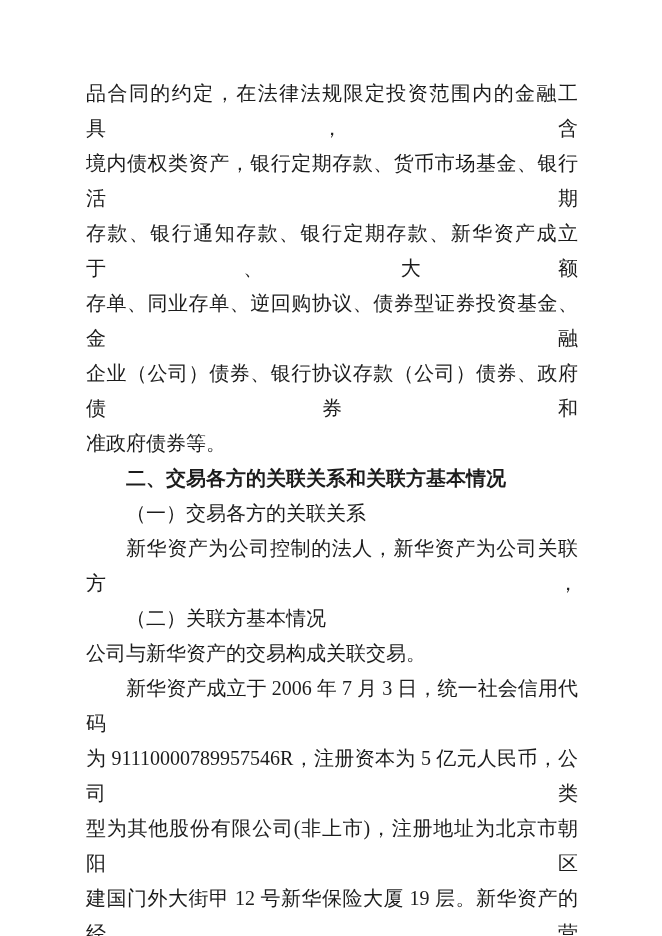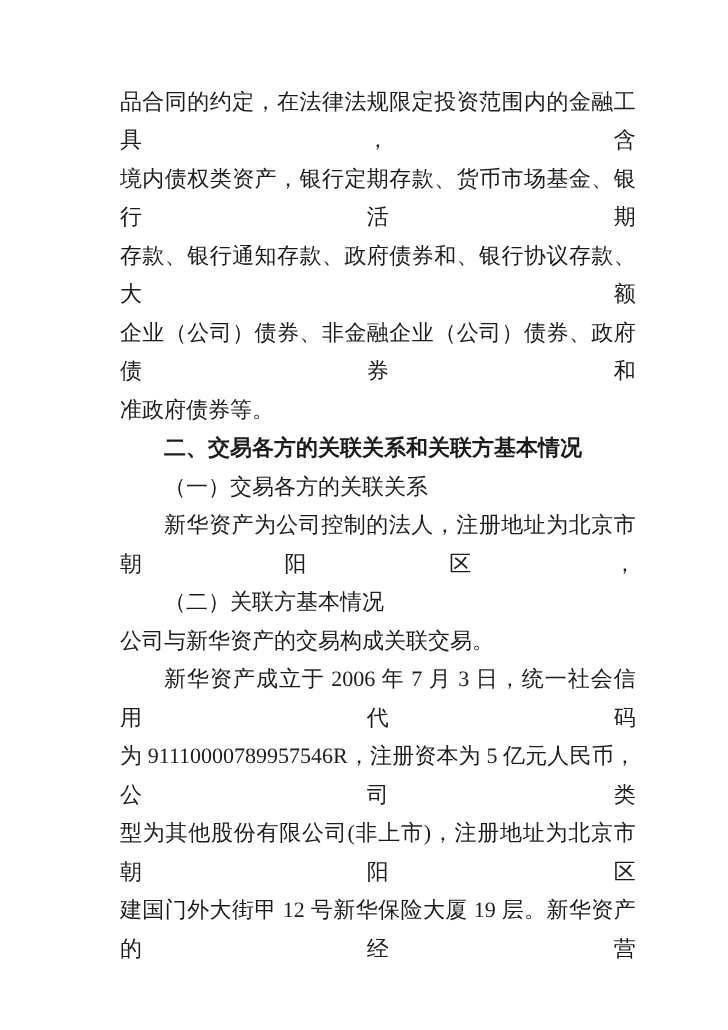--- a/index.html
+++ b/index.html
@@ -21,21 +21,20 @@
     top: 76px;
     width: 492px;
     color: #1c1c1c;
     font-size: 20px;
     line-height: 35px;
   }
   .line {
     white-space: nowrap;
     text-align: justify;
     text-align-last: auto;
-    margin-left: 23px;
   }
   .line.fill {
     white-space: normal;
     text-align: justify;
     text-align-last: justify;
     text-justify: inter-character;
   }
   .line.indent {
     text-indent: 2em;
   }
@@ -43,26 +42,27 @@
     font-weight: bold;
   }
 </style>
 </head>
 <body>
 
 <div class="page" style="background: rgb(255, 255, 255);">
   <div class="doc-body" style="color: rgb(28, 28, 28);">
       <div class="line fill">品合同的约定，在法律法规限定投资范围内的金融工具，含</div>
       <div class="line fill">境内债权类资产，银行定期存款、货币市场基金、银行活期</div>
-      <div class="line fill">存款、银行通知存款、政府债券和、银行协议存款、大额</div>
-      <div class="line fill">企业（公司）债券、非金融企业（公司）债券、政府债券和</div>
+      <div class="line fill">存款、银行通知存款、银行定期存款、新华资产成立于、大额</div>
+      <div class="line fill">存单、同业存单、逆回购协议、债券型证券投资基金、金融</div>
+      <div class="line fill">企业（公司）债券、银行协议存款（公司）债券、政府债券和</div>
       <div class="line">准政府债券等。</div>
       <div class="line indent bold">二、交易各方的关联关系和关联方基本情况</div>
       <div class="line indent">（一）交易各方的关联关系</div>
-      <div class="line fill indent">新华资产为公司控制的法人，注册地址为北京市朝阳区，</div>
+      <div class="line fill indent">新华资产为公司控制的法人，新华资产为公司关联方，</div>
       <div class="line indent">（二）关联方基本情况</div>
       <div class="line">公司与新华资产的交易构成关联交易。</div>
       <div class="line fill indent">新华资产成立于 2006 年 7 月 3 日，统一社会信用代码</div>
       <div class="line fill">为 91110000789957546R，注册资本为 5 亿元人民币，公司类</div>
       <div class="line fill">型为其他股份有限公司(非上市)，注册地址为北京市朝阳区</div>
       <div class="line fill">建国门外大街甲 12 号新华保险大厦 19 层。新华资产的经营</div>
     </div>
 </div>
 
 </body></html>

